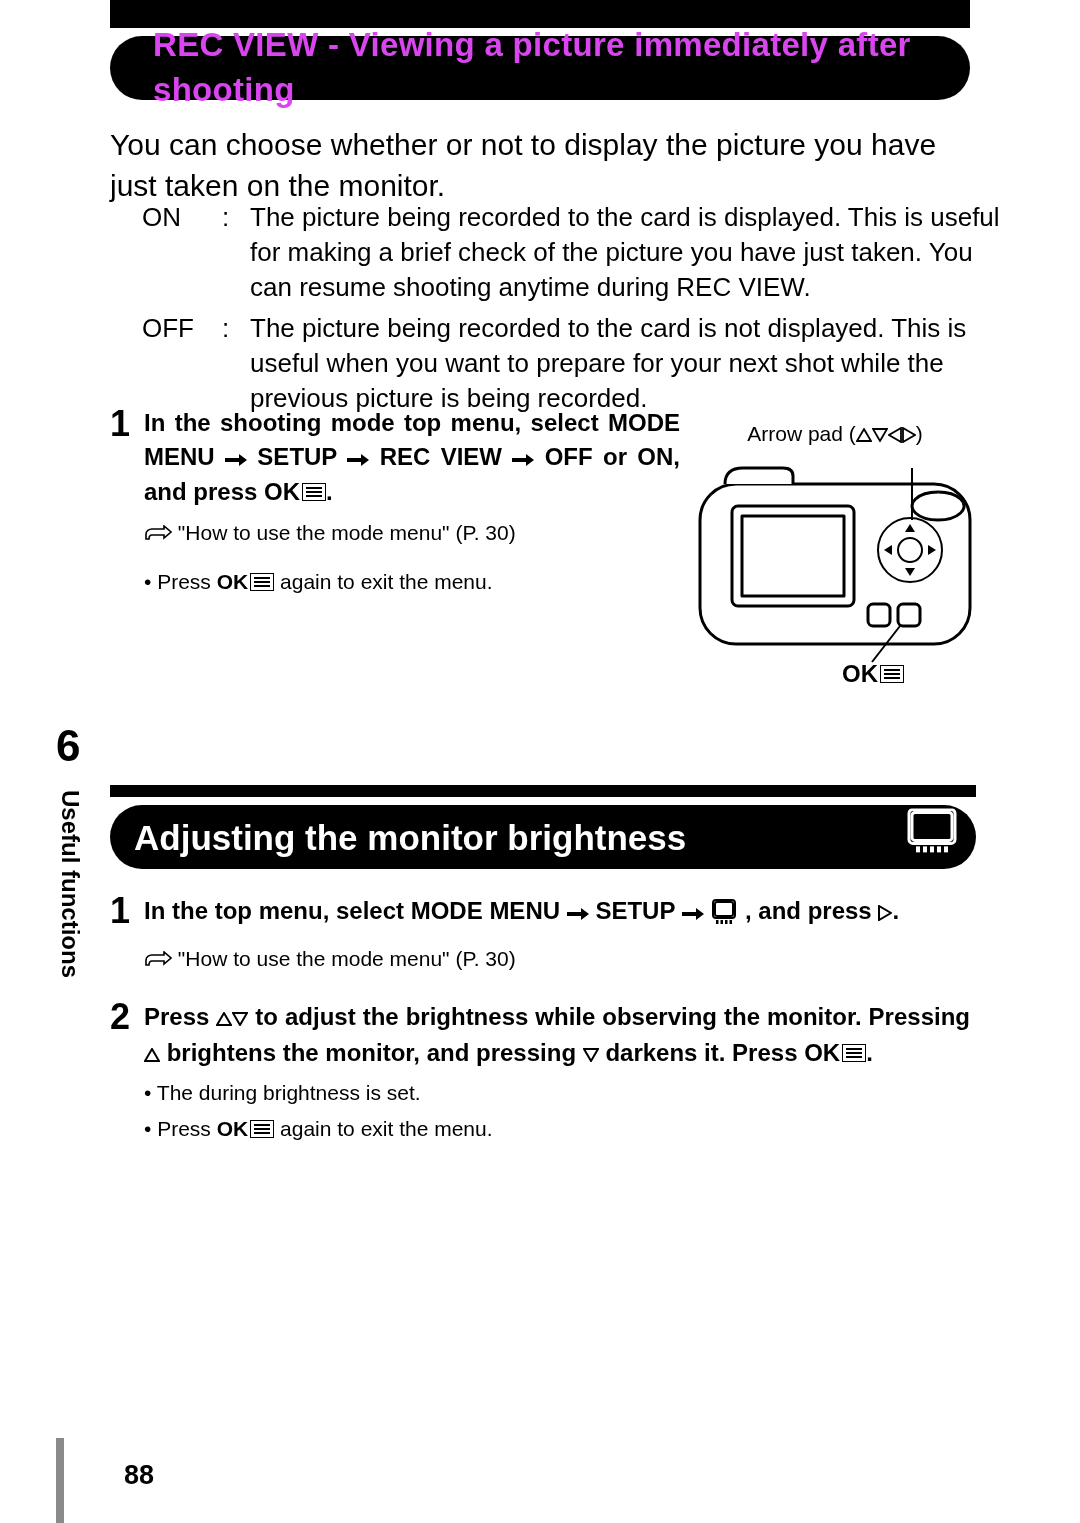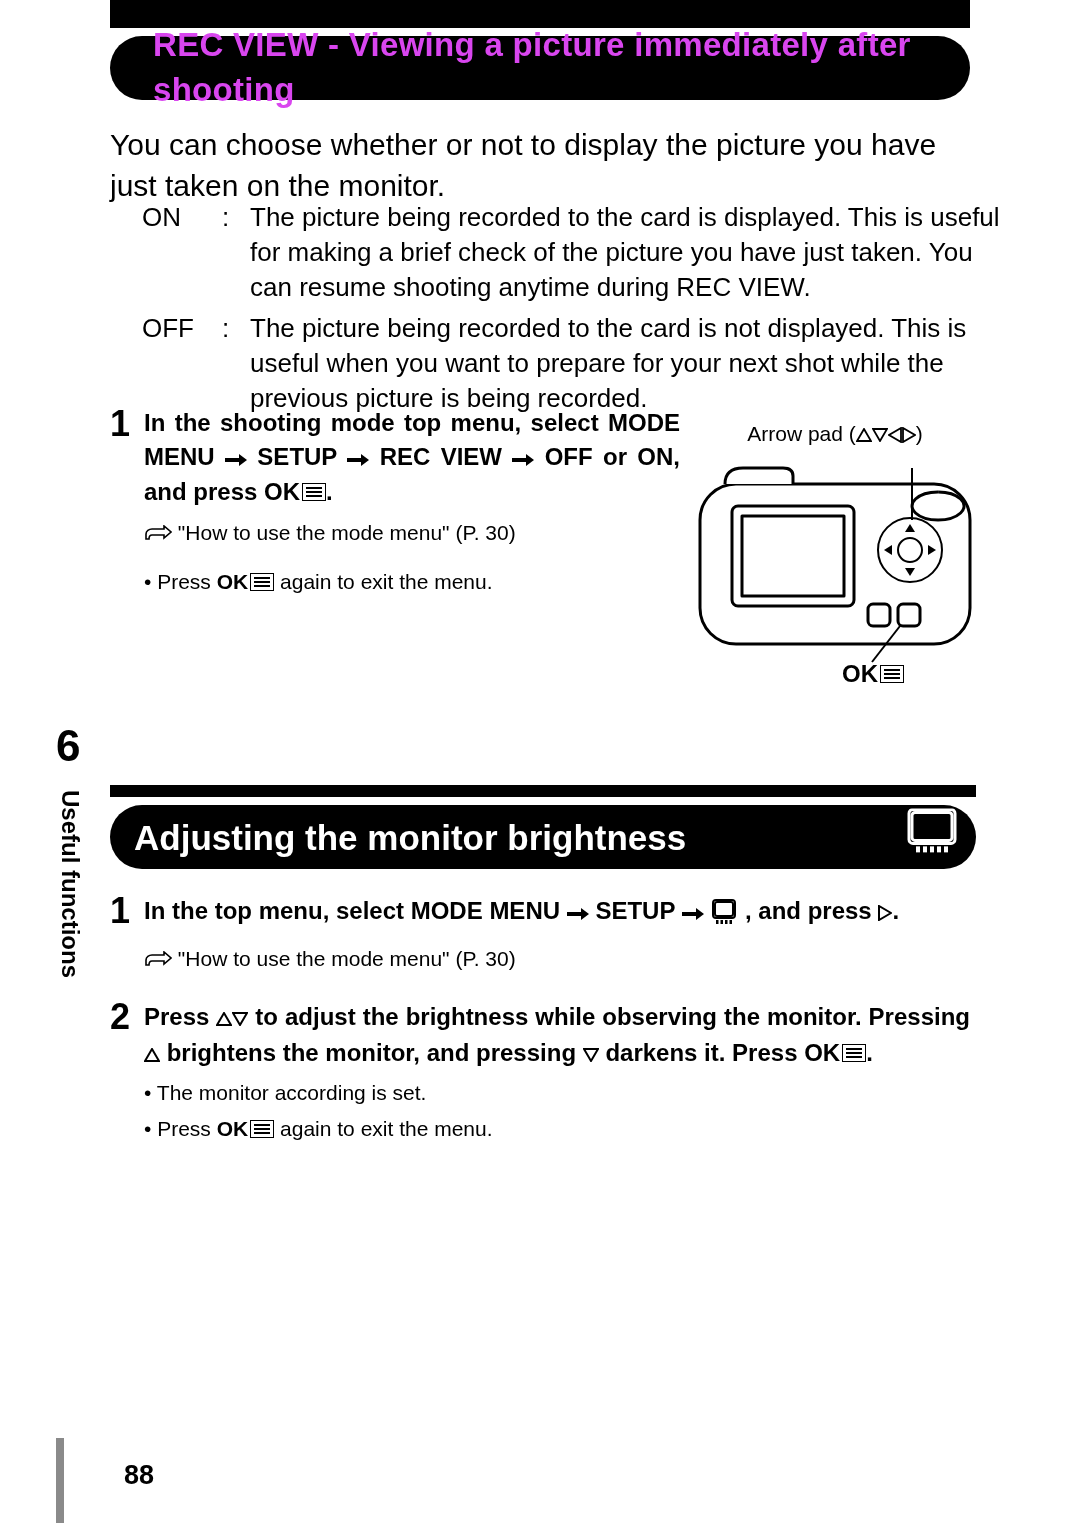--- a/index.html
+++ b/index.html
@@ -246,21 +246,21 @@
           <span>brightens the monitor, and pressing</span>
           <span class="tri-down"><svg viewBox="0 0 16 14">
                   <path d="M1 1 H15 L8 13 Z" fill="none" stroke="#000" stroke-width="2"></path>
                 </svg></span>
           <span>darkens it. Press</span>
           <span class="ok-menu">
                 <span class="ok-txt">OK</span>
                 <span class="menu-icon"></span>
               </span><span>.</span>
         </div>
-        <div class="bul">• The monitor according is set.</div>
+        <div class="bul">• The during brightness is set.</div>
         <div class="bul">
           <span>• Press</span>
           <span class="ok-menu">
                 <span class="ok-txt">OK</span>
                 <span class="menu-icon"></span>
               </span>
           <span> again to exit the menu.</span>
         </div>
       </div>
     </div>

